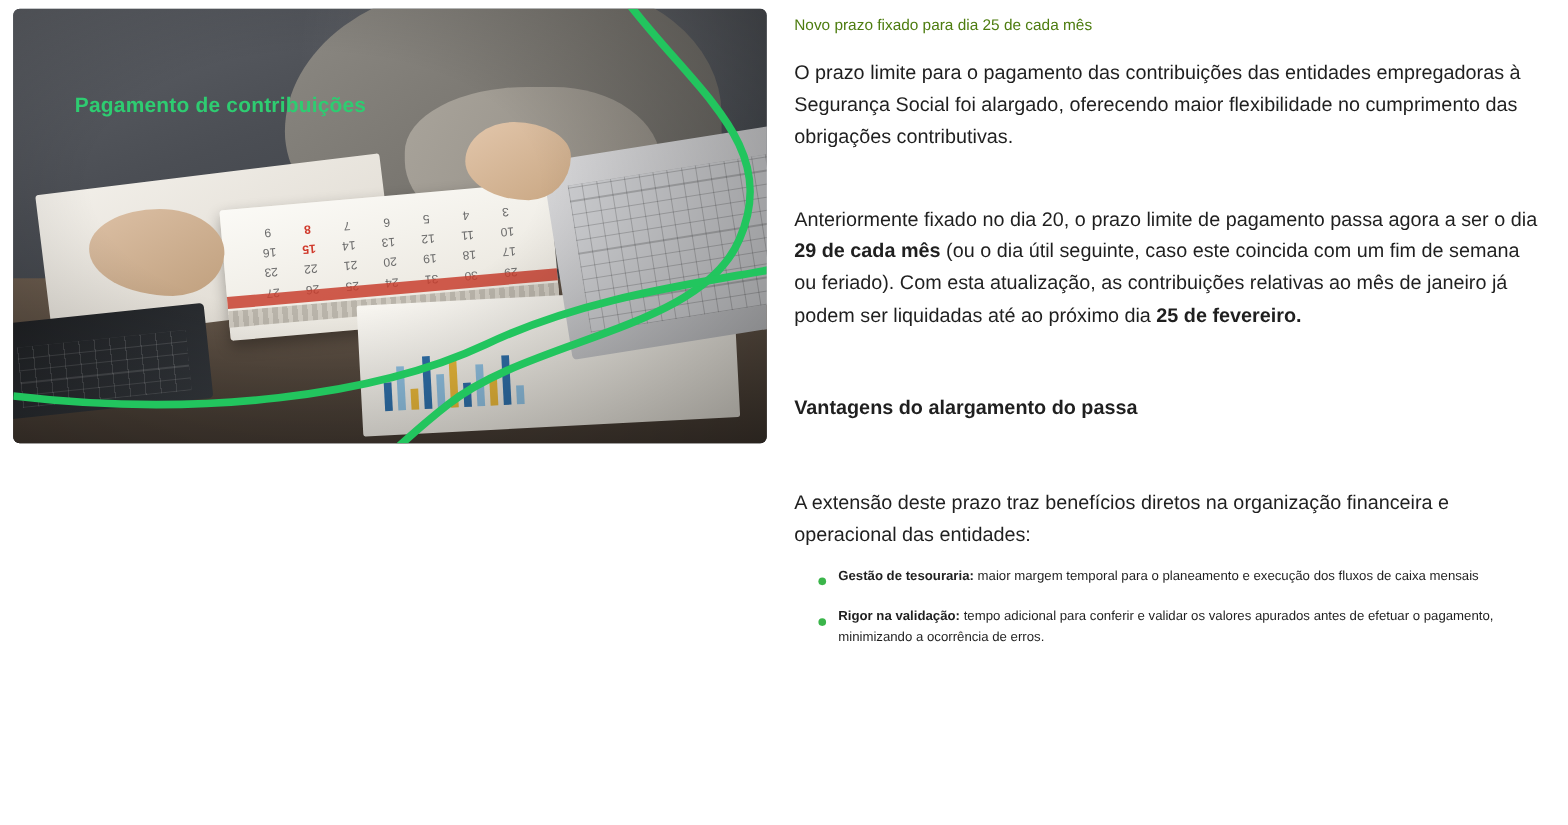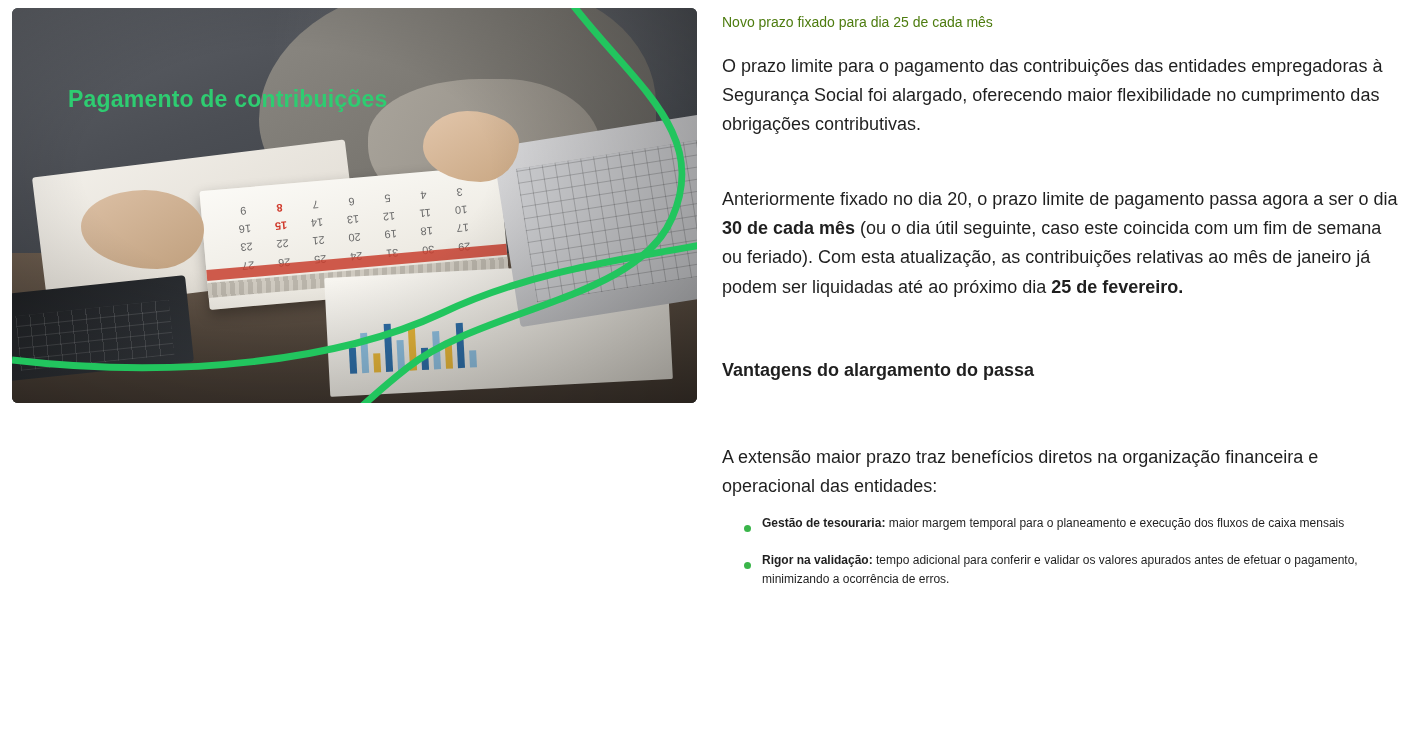--- a/index.html
+++ b/index.html
@@ -214,21 +214,21 @@
     pointer-events: none;
   }
   .overlay-text {
     position: absolute;
     left: 56px;
     top: 78px;
     width: 480px;
   }
   .overlay-kicker {
     color: #2ecc71;
-    font-size: 23px;
+    font-size: 19px;
     font-weight: bold;
     letter-spacing: .2px;
     margin: 0 0 14px 0;
   }
   .overlay-title {
     color: #ffffff;
     font-size: 36px;
     font-weight: 400;
     line-height: 1.25;
     margin: 0;
@@ -377,26 +377,26 @@
     </div>
   </div>
 
   <div class="text-column">
 
     <p class="lede">Novo prazo fixado para dia 25 de cada mês</p>
 
     <p class="para">O prazo limite para o pagamento das contribuições das entidades empregadoras à Segurança Social foi alargado, oferecendo maior flexibilidade no cumprimento das obrigações contributivas.</p>
 
     <p class="para spaced-top">
-      <span>Anteriormente fixado no dia 20, o prazo limite de pagamento passa agora a ser o dia </span><b>30 de cada mês</b><span> (ou o dia útil seguinte, caso este coincida com um fim de semana ou feriado). Com esta atualização, as contribuições relativas ao mês de janeiro já podem ser liquidadas até ao próximo dia </span><b>25 de fevereiro.</b>
+      <span>Anteriormente fixado no dia 20, o prazo limite de pagamento passa agora a ser o dia </span><b>29 de cada mês</b><span> (ou o dia útil seguinte, caso este coincida com um fim de semana ou feriado). Com esta atualização, as contribuições relativas ao mês de janeiro já podem ser liquidadas até ao próximo dia </span><b>25 de fevereiro.</b>
     </p>
 
     <p class="subhead">Vantagens do alargamento do passa</p>
 
-    <p class="intro-list">A extensão maior prazo traz benefícios diretos na organização financeira e operacional das entidades:</p>
+    <p class="intro-list">A extensão deste prazo traz benefícios diretos na organização financeira e operacional das entidades:</p>
 
     <ul class="benefits">
       <li>
         <span class="dot"></span>
         <b>Gestão de tesouraria:</b><span> maior margem temporal para o planeamento e execução dos fluxos de caixa mensais</span>
       </li>
       <li>
         <span class="dot"></span>
         <b>Rigor na validação:</b><span> tempo adicional para conferir e validar os valores apurados antes de efetuar o pagamento, minimizando a ocorrência de erros.</span>
       </li>

